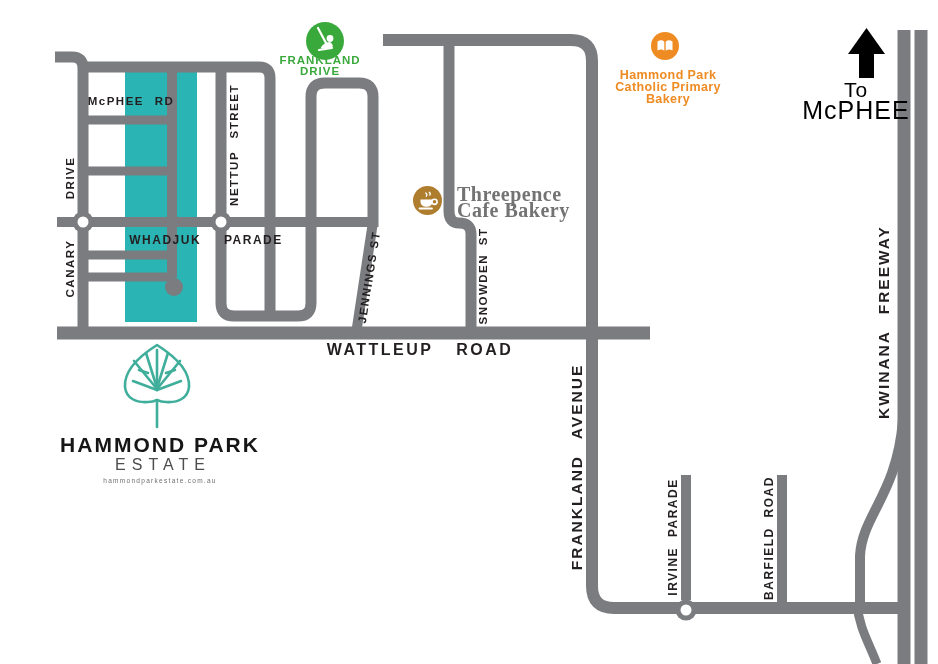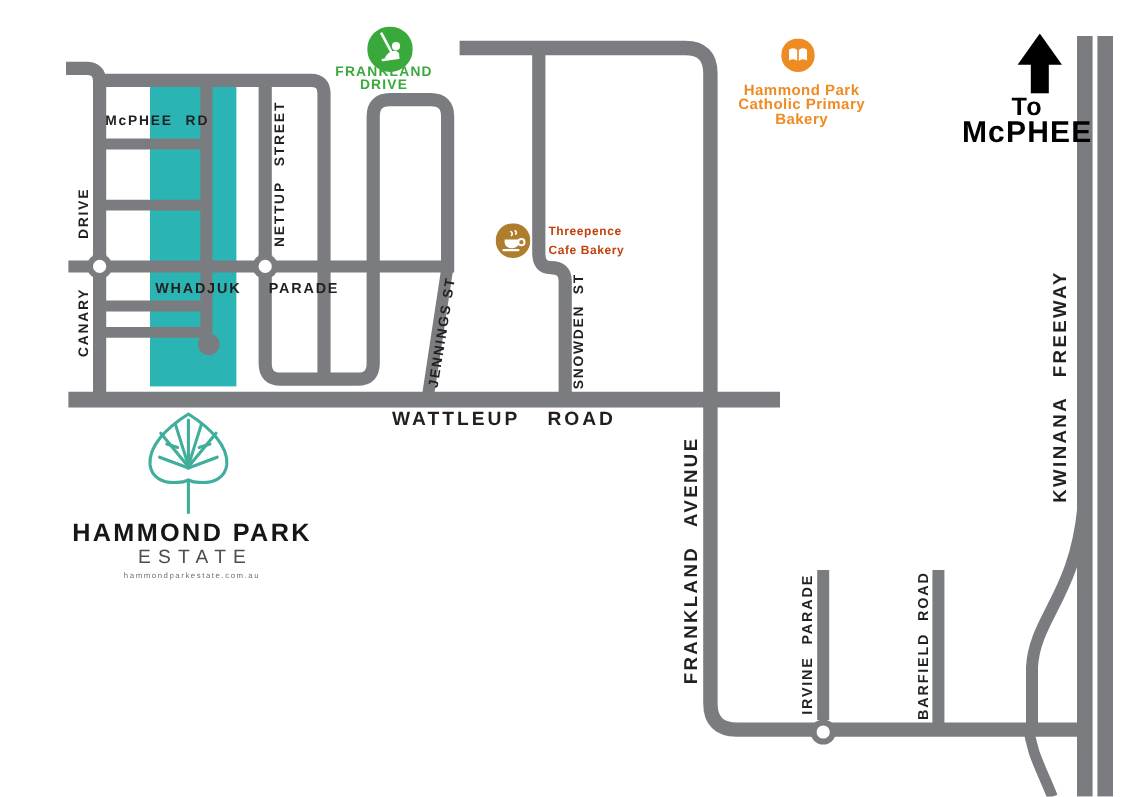--- a/index.html
+++ b/index.html
@@ -10,21 +10,21 @@
        transform:translate(-50%,-50%);}
   .vlbl{position:absolute;white-space:nowrap;font-weight:bold;color:#231f20;
         transform:translate(-50%,-50%) rotate(-90deg);}
   .street-sm{font-size:11.5px;letter-spacing:1.5px;}
   .street-md{font-size:12px;letter-spacing:1.5px;}
   .street-lg{font-size:16px;letter-spacing:2.5px;word-spacing:16px;}
   .street-v-lg{font-size:15.5px;letter-spacing:2px;word-spacing:10px;}
   .poi{position:absolute;transform:translate(-50%,0);text-align:center;font-weight:bold;}
   .poi-icon{position:absolute;}
   .to-perth{position:absolute;transform:translate(-50%,-50%);text-align:center;
-            font-weight:bold;color:#000;}
+            font-weight:normal;color:#000;}
   .to-perth .l1{font-size:21px;letter-spacing:1px;line-height:18px;}
   .to-perth .l2{font-size:25px;letter-spacing:1px;line-height:22px;}
   .logo{position:absolute;text-align:center;transform:translate(-50%,0);}
   .logo-title{font-size:21px;font-weight:bold;letter-spacing:2px;color:#161616;line-height:21px;}
   .logo-sub{font-size:16px;font-weight:400;letter-spacing:6px;color:#4d4d4f;line-height:17px;margin-top:1px;text-indent:6px;}
   .logo-url{font-size:6.5px;font-weight:400;letter-spacing:1.3px;color:#6d6e70;margin-top:4px;}
 </style>
 </head>
 <body>
 
@@ -136,21 +136,21 @@
     <div>Bakery</div>
   </div>
 
   <svg class="poi-icon" style="left:413px;top:186px;" width="29" height="29" viewBox="0 0 29 29">
     <circle cx="14.5" cy="14.5" r="14.5" fill="#ae7d2e"></circle>
     <path d="M7.5,13.5 h12 v2.8 a5.5,4.8 0 0 1 -5.5,4.5 h-1 a5.5,4.8 0 0 1 -5.5,-4.5 z" fill="#fff"></path>
     <circle cx="21.5" cy="15.8" r="2.6" fill="none" stroke="#fff" stroke-width="1.6"></circle>
     <path d="M6.5,22.5 H19" stroke="#fff" stroke-width="1.8" stroke-linecap="round" fill="none"></path>
     <path d="M12.7,7 q2,1.2 0.6,3.2 M16.3,6.3 q1.6,1 0.5,2.7" stroke="#fff" stroke-width="1.4" stroke-linecap="round" fill="none"></path>
   </svg>
-  <div class="poi" style="left:457px;top:186px;transform:none;text-align:left;font-size:10px;line-height:16px;letter-spacing:0.5px;color:#c2410c;">
+  <div class="poi" style="left:457px;top:186px;transform:none;text-align:left;font-size:20px;line-height:16px;letter-spacing:0.5px;color:#737373;font-family:Liberation Serif, serif;">
     <div>Threepence</div>
     <div>Cafe Bakery</div>
   </div>
 
   <svg class="poi-icon" style="left:115px;top:340px;" width="85" height="92" viewBox="115 340 85 92">
     <g stroke="#3fae9b" stroke-width="2.6" fill="none" stroke-linecap="round" stroke-linejoin="round">
       <path d="M157,345 C138,357 124,372 125,387 C126,398 136,403 148,402 C152,402 155,401 157,400
                C159,401 162,402 166,402 C178,403 188,398 189,387 C190,372 176,357 157,345 Z"></path>
       <path d="M157,350 V390"></path>
       <path d="M157,389 L134,361"></path>

